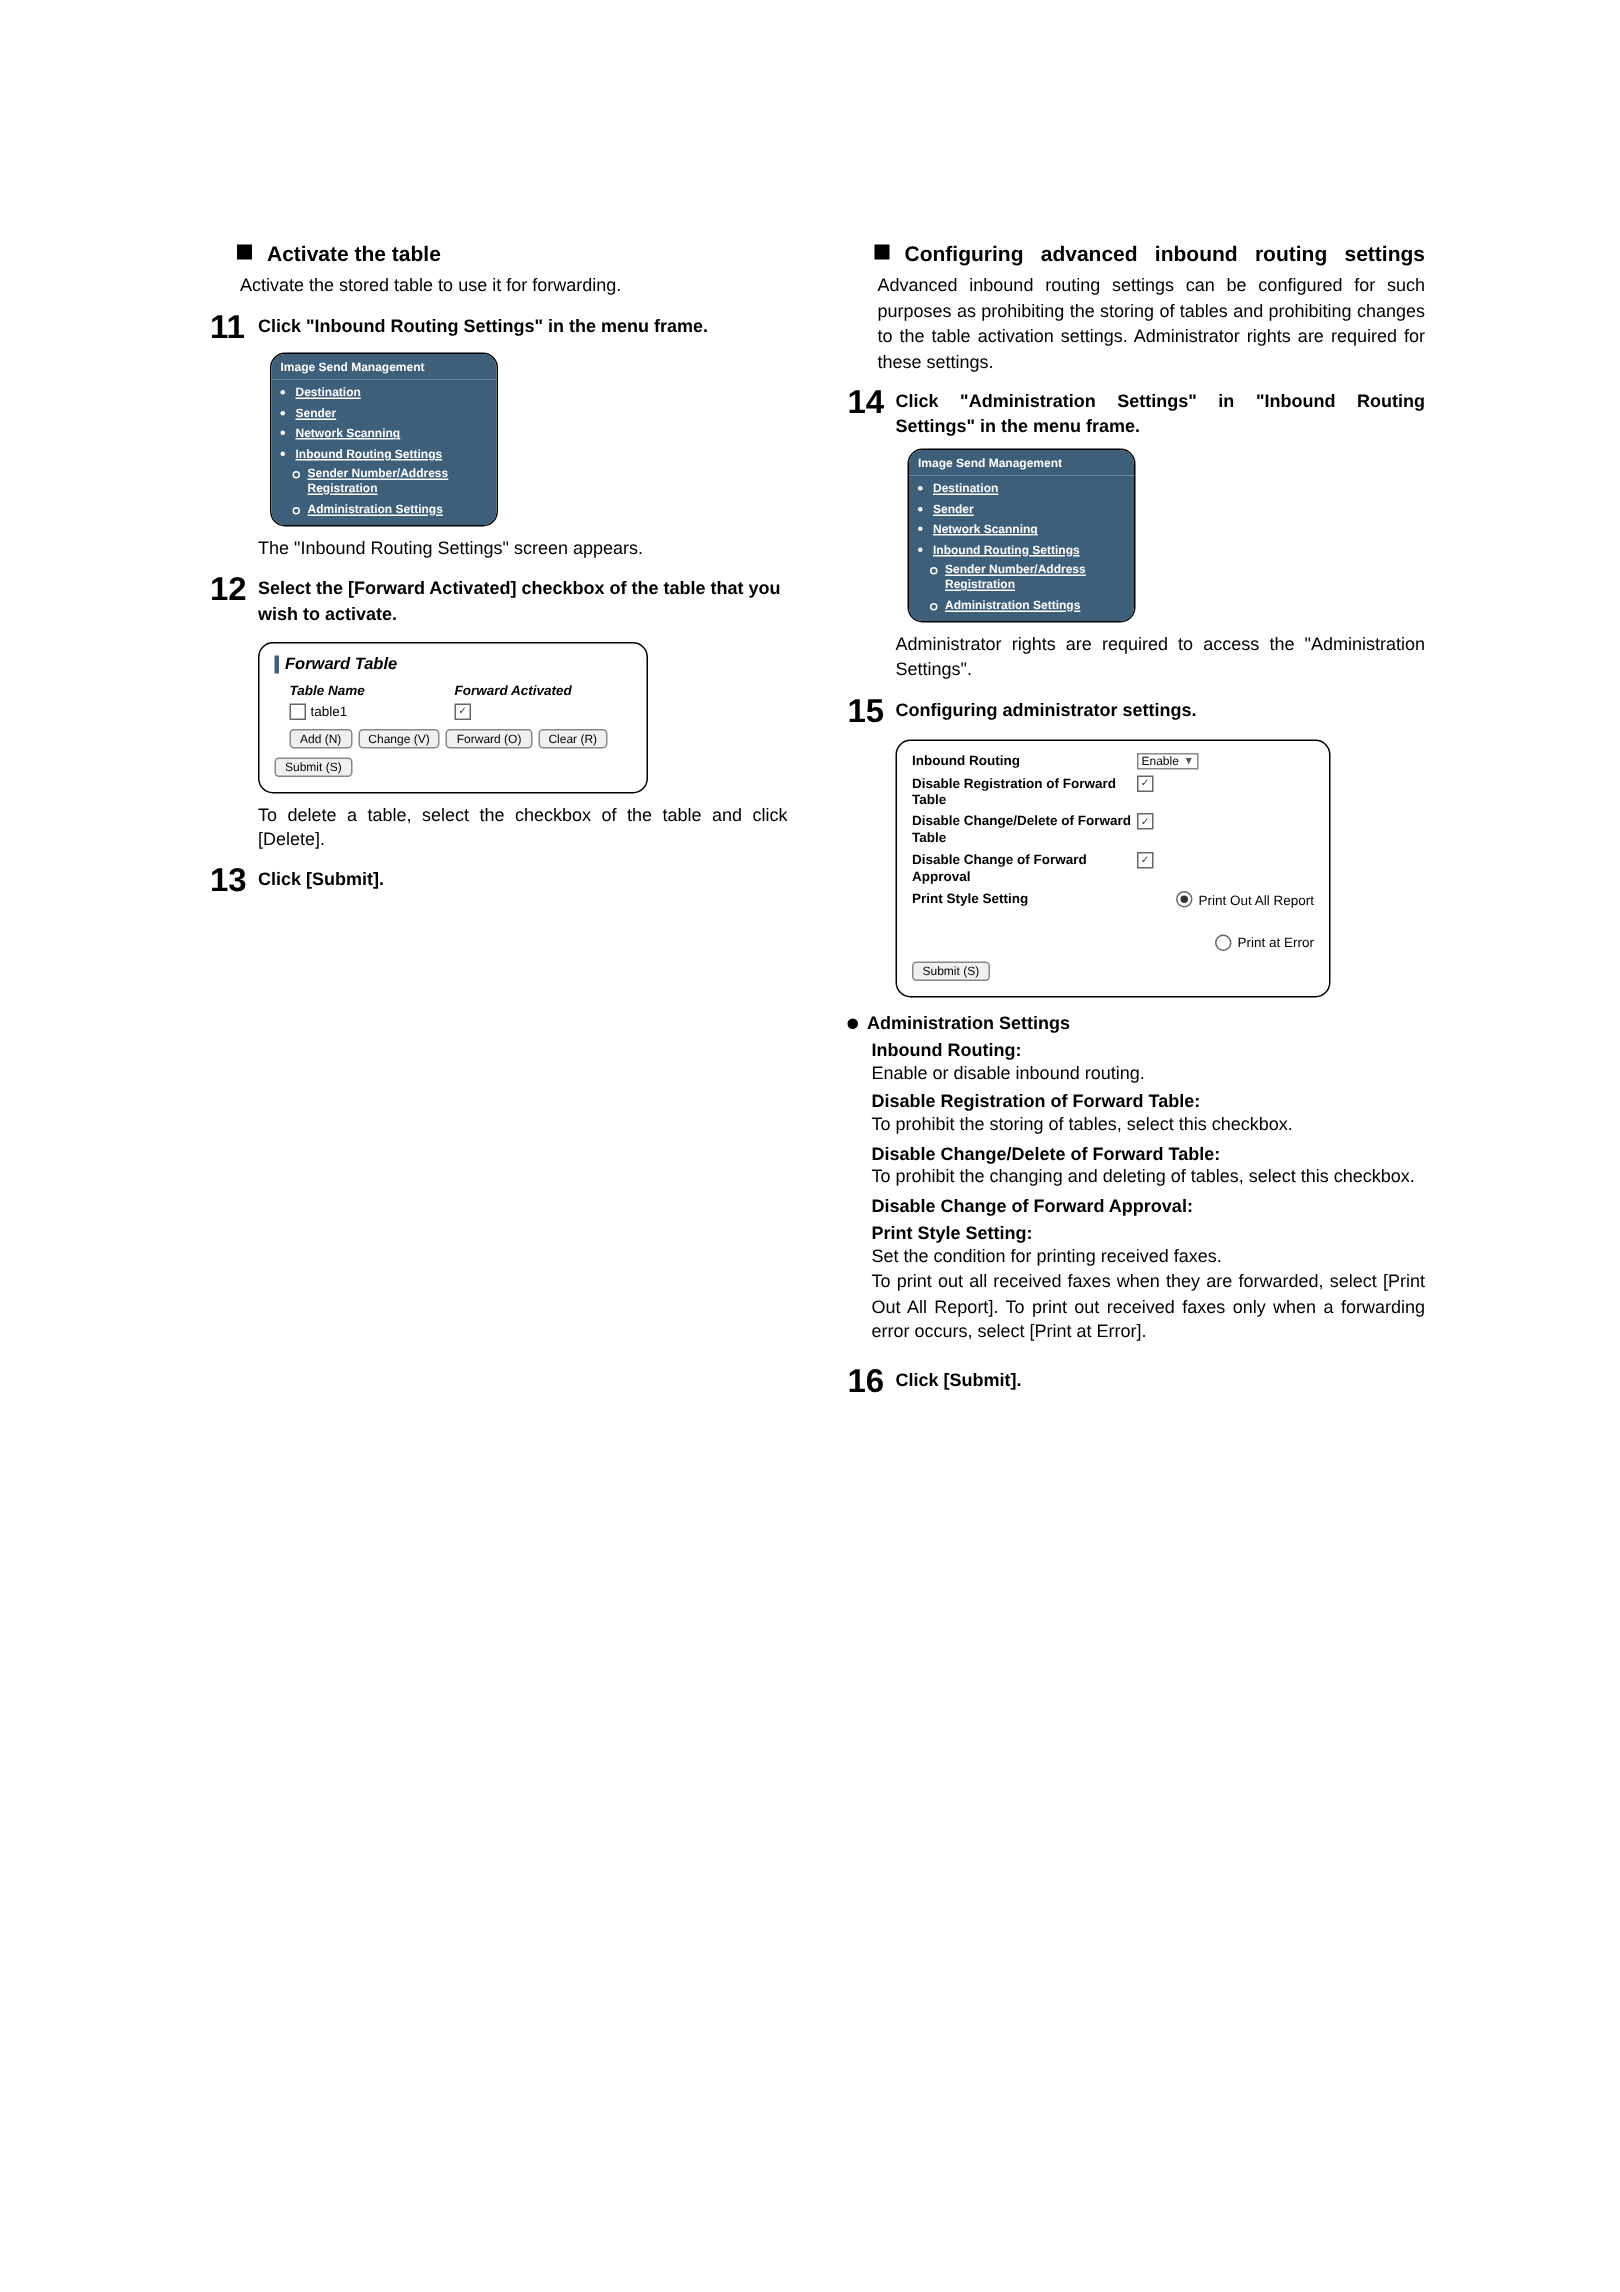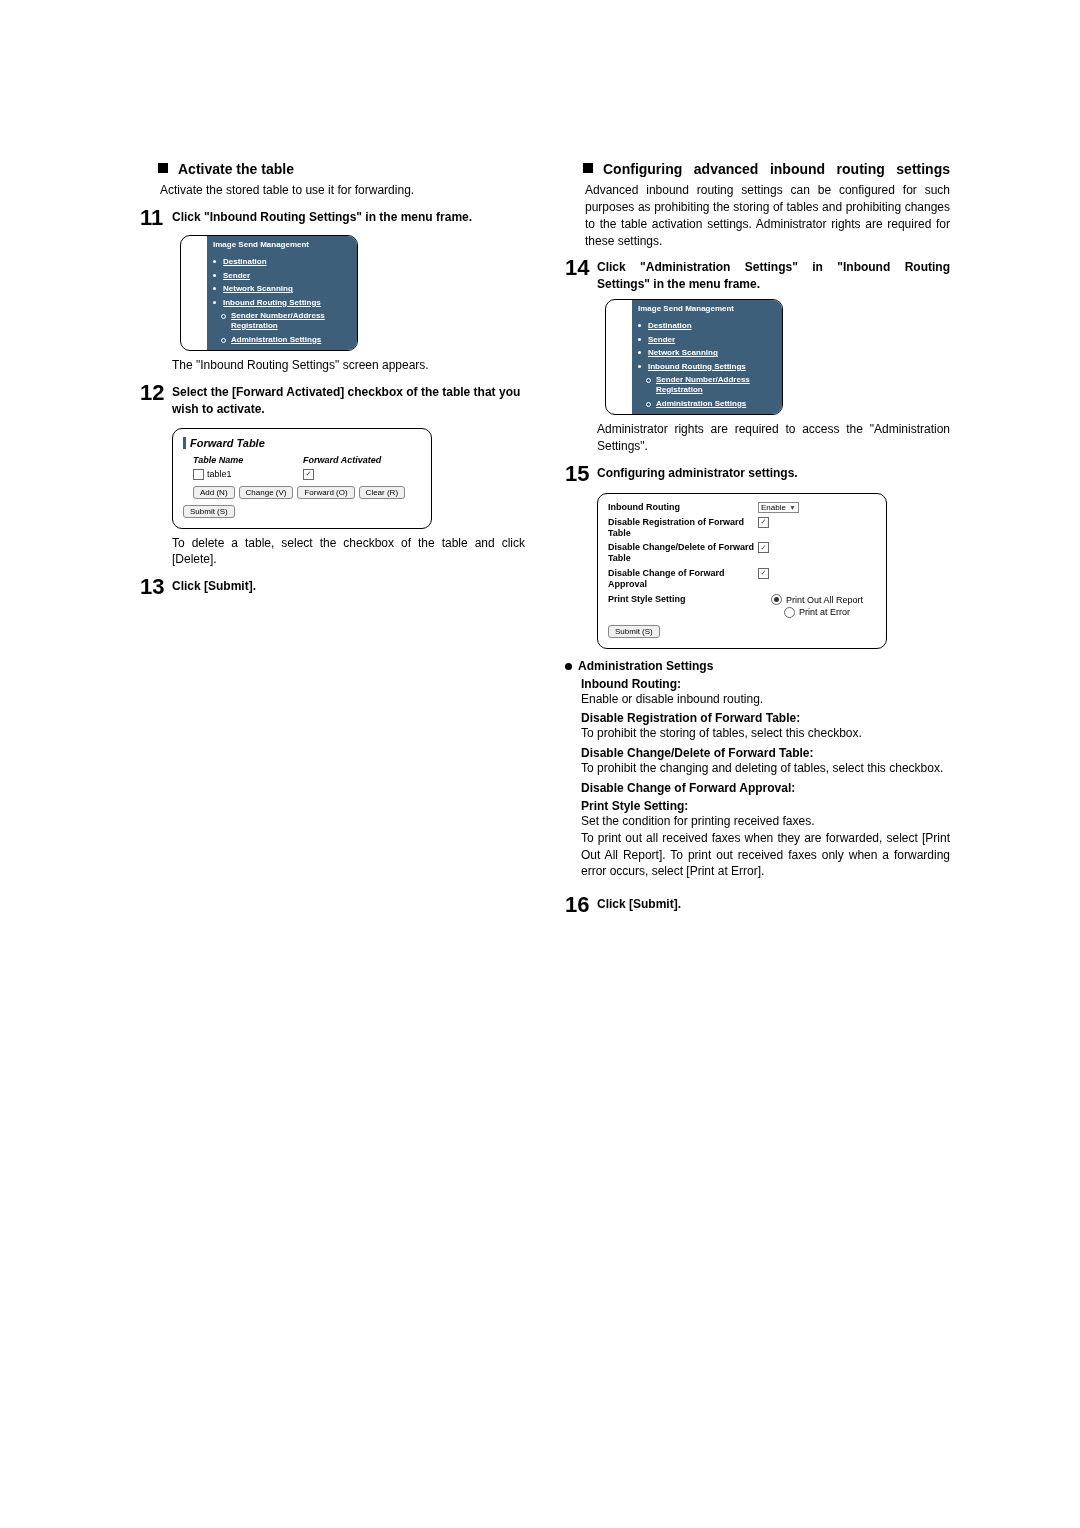--- a/index.html
+++ b/index.html
@@ -74,21 +74,20 @@
   }
 
   
   .ism-panel {
     margin: 6px 0 6px 40px;
     width: 150px;
     border: 1px solid #000;
     border-radius: 10px;
     overflow: hidden;
     font-family: Arial, sans-serif;
-    padding-left: 26px;
   }
   .ism-head {
     background: #3e5f7a;
     color: #fff;
     font-weight: bold;
     font-size: 8px;
     padding: 4px 6px;
   }
   .ism-body {
     background: #3e5f7a;
@@ -324,21 +323,21 @@
             </div>
         </div>
         <div class="admin-row">
           <div class="admin-label">Disable Change of Forward Approval</div>
           <div class="admin-val">
               <span class="chk-box">✓</span>
             </div>
         </div>
         <div class="admin-row">
           <div class="admin-label">Print Style Setting</div>
-          <div class="admin-val" style="flex-direction:column;align-items:center;gap:0;">
+          <div class="admin-val" style="flex-direction:column;align-items:flex-end;gap:16px;">
             <div class="radio-row">
               <span class="radio-dot checked"></span>
               <span>Print Out All Report</span>
             </div>
             <div class="radio-row">
               <span class="radio-dot"></span>
               <span>Print at Error</span>
             </div>
           </div>
         </div>

